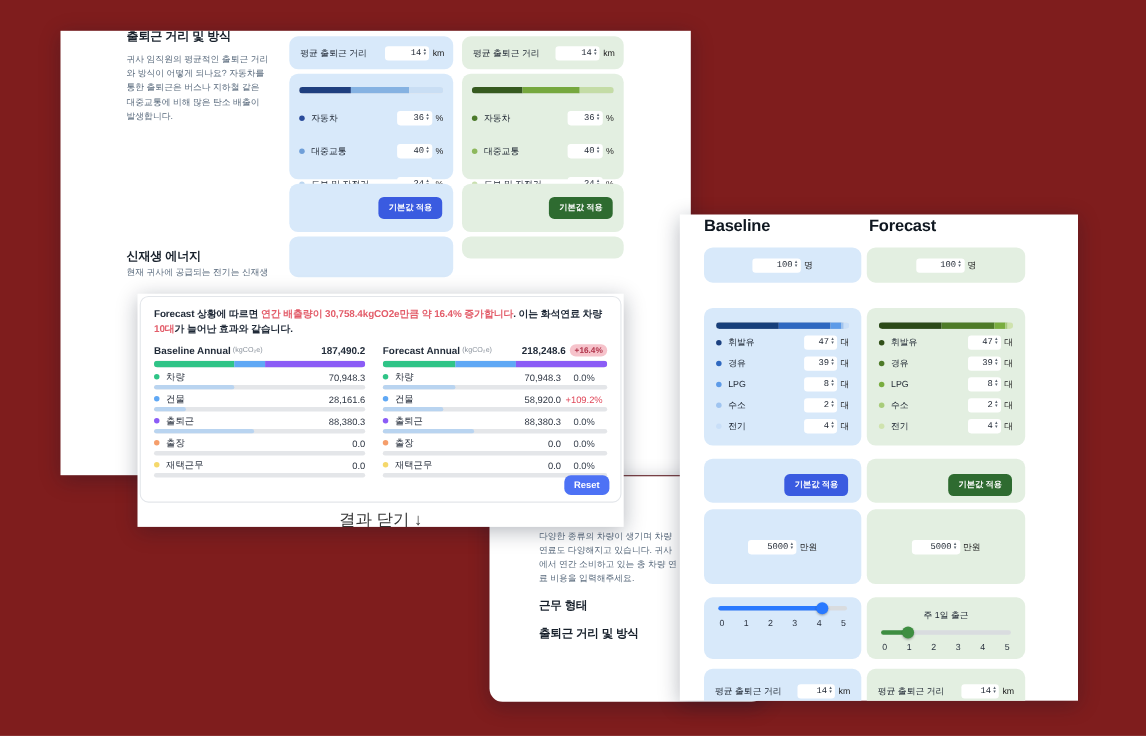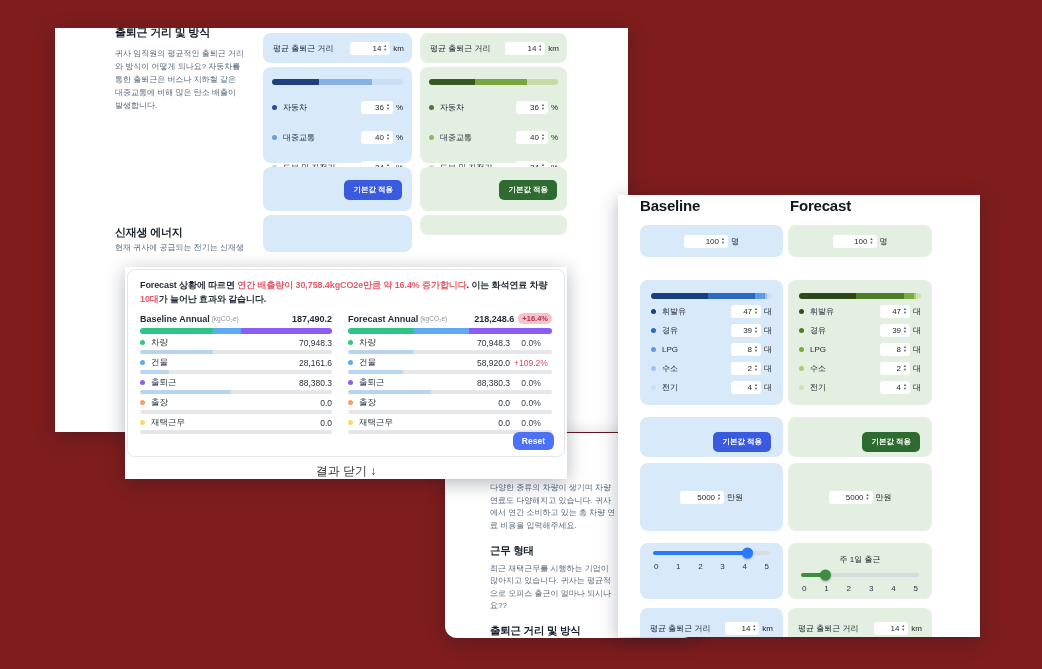--- a/index.html
+++ b/index.html
@@ -7,21 +7,21 @@
   .stage { position: relative; width: 1042px; height: 669px; overflow: hidden; }
   .panel { position: absolute; background: #fff; overflow: hidden; box-shadow: 0 4px 18px rgba(10,20,40,.30); }
 
   
   .t-title { font-size: 11px; font-weight: 700; color: #17202B; letter-spacing: -0.2px; }
   .t-desc  { font-size: 8px; color: #5A6B7E; line-height: 1.62; word-break: break-all; }
   .card { position: absolute; border-radius: 8px; }
   .card.blue  { background: #D8E9FA; }
   .card.green { background: #E3EFE1; }
   .num-input { background:#fff; border-radius:3px; height:13px; display:inline-flex; align-items:center;
-               justify-content:flex-end; padding:0 3px 0 5px; font-size:8px; color:#1c2430; flex:none; }
+               justify-content:flex-end; padding:0 3px 0 5px; font-size:8px; color:#1c2430; flex:none;font-family:Liberation Mono, monospace; }
   .num-input .spin { display:inline-flex; flex-direction:column; margin-left:2px; color:#5a6470; }
   .num-input .spin span { font-size:4px; line-height:4px; }
   .dot { width:5px; height:5px; border-radius:50%; display:inline-block; margin-right:6px; flex:none; }
   .hbar { display:flex; height:6px; border-radius:3px; overflow:hidden; background:#e8eaec; }
   .hbar .seg { height:100%; flex:none; }
   .btn { border:none; color:#fff; border-radius:5px; font-size:7.5px; font-weight:700; padding:5px 9px;
          font-family:inherit; display:inline-block; }
   .btn.blue-btn  { background:#3A5BE0; }
   .btn.green-btn { background:#2E6B30; }
   .unit { font-size:8px; color:#222; margin-left:3px; flex:none; }
@@ -60,21 +60,21 @@
   .res-col .hbar { margin-top:3px; }
   .res-row { display:flex; align-items:center; margin-top:4px; height:10px; font-size:8.5px; color:#2b3340; }
   .res-row .rr-label { flex:1; }
   .res-row .rr-val { text-align:right; }
   .res-row .rr-chg { width:42px; text-align:center; color:#3a4350; }
   .res-row .rr-chg.red { color:#E0485A; }
   .minibar { height:4px; border-radius:2px; background:#E4E6E9; overflow:hidden; margin-top:2px; }
   .minibar .fill { height:100%; background:#B9D4F0; border-radius:2px; }
   .reset-btn { position:absolute; right:10px; bottom:6px; background:#4D72F5; color:#fff; border:none;
                border-radius:6px; font-size:8.5px; font-weight:700; padding:4px 9px; font-family:inherit; }
-  .close-row { position:absolute; top:196px; left:0; width:100%; text-align:center; font-size:12px; color:#333; }
+  .close-row { position:absolute; top:196px; left:0; width:100%; text-align:center; font-size:15px; color:#333; }
 
   
   #panel-info { left:445px; top:433px; width:250px; height:205px; border-radius:12px; }
   .info-inner { padding:30px 20px 4px 45px; width:178px; }
   .info-sec { margin-bottom:11px; }
   .info-sec .t-title { font-size:10.5px; margin-bottom:5px; }
   .info-sec .t-desc { line-height:1.58; width:128px; }
 
   
   #panel-scenario { left:618px; top:195px; width:362px; height:442px; }
@@ -237,21 +237,20 @@
   </div>
 
   <div class="panel" id="panel-info">
     <div class="info-inner">
       <div class="info-sec">
         <div class="t-title">차량 연료 비용</div>
         <div class="t-desc">다양한 종류의 차량이 생기며 차량 연료도 다양해지고 있습니다. 귀사에서 연간 소비하고 있는 총 차량 연료 비용을 입력해주세요.</div>
       </div>
       <div class="info-sec">
         <div class="t-title">근무 형태</div>
-        <div class="t-desc">최근 재택근무를 시행하는 기업이 많아지고 있습니다. 귀사는 평균적으로 오피스 출근이 얼마나 되시나요??</div>
       </div>
       <div class="info-sec">
         <div class="t-title">출퇴근 거리 및 방식</div>
 
       </div>
     </div>
   </div>
 
   <div class="panel" id="panel-results">
     <div class="res-box">

